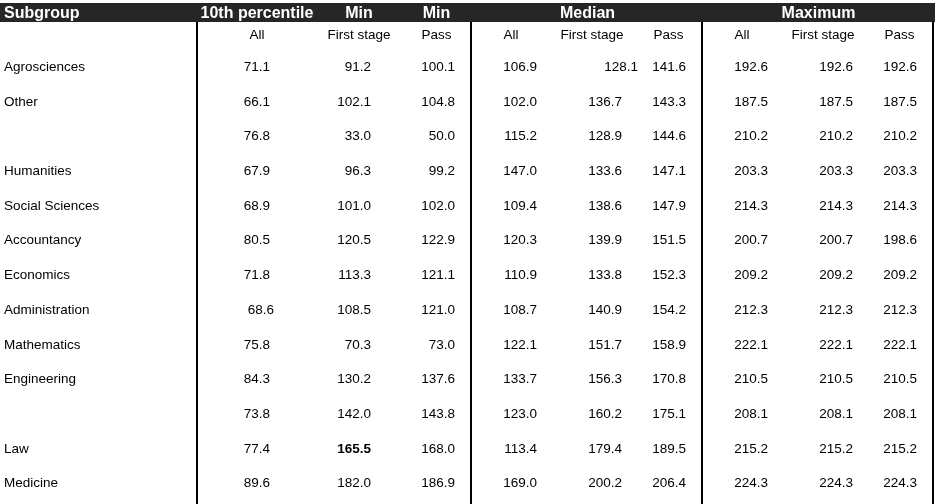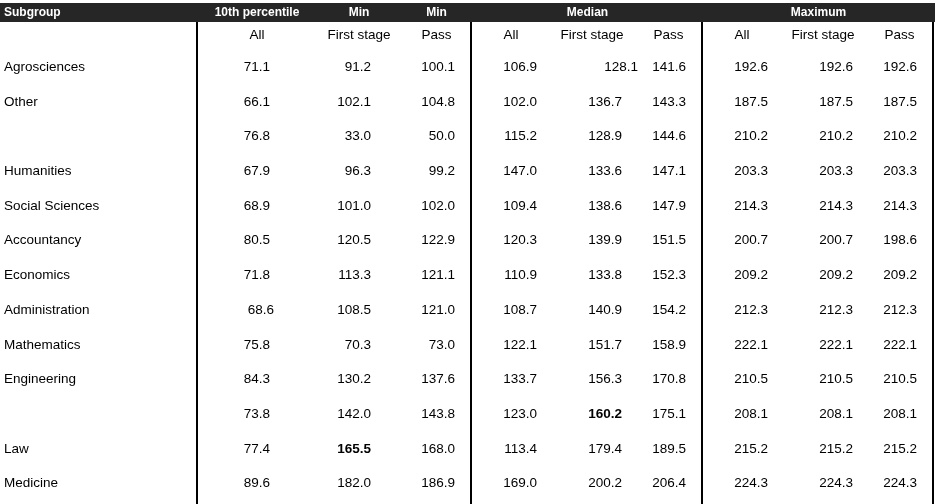--- a/index.html
+++ b/index.html
@@ -30,21 +30,21 @@
     width: 935px;
     height: 19px;
     background: #262626;
   }
   .header-bar .hcell {
     position: absolute;
     top: 0;
     height: 19px;
     line-height: 19px;
     color: #ffffff;
-    font-size: 12px;
+    font-size: 16px;
     font-weight: bold;
     white-space: nowrap;
   }
   .hcell.left  { text-align: left; }
   .hcell.ctr   { text-align: center; }
 
   
   .subhead {
     position: absolute;
     left: 0;
@@ -255,21 +255,21 @@
         <div class="num" style="left: 596px; width: 90px;">170.8</div>
         <div class="num" style="left: 678px; width: 90px;">210.5</div>
         <div class="num" style="left: 763px; width: 90px;">210.5</div>
         <div class="num" style="left: 827px; width: 90px;">210.5</div>
       </div>
       <div class="row">
         <div class="num" style="left: 180px; width: 90px;">73.8</div>
         <div class="num" style="left: 281px; width: 90px;">142.0</div>
         <div class="num" style="left: 365px; width: 90px;">143.8</div>
         <div class="num" style="left: 447px; width: 90px;">123.0</div>
-        <div class="num" style="left: 532px; width: 90px; font-weight: bold;">160.2</div>
+        <div class="num" style="left: 532px; width: 90px;">160.2</div>
         <div class="num" style="left: 596px; width: 90px;">175.1</div>
         <div class="num" style="left: 678px; width: 90px;">208.1</div>
         <div class="num" style="left: 763px; width: 90px;">208.1</div>
         <div class="num" style="left: 827px; width: 90px;">208.1</div>
       </div>
       <div class="row">
         <div class="label">Law</div>
         <div class="num" style="left: 180px; width: 90px;">77.4</div>
         <div class="num" style="left: 281px; width: 90px; font-weight: bold;">165.5</div>
         <div class="num" style="left: 365px; width: 90px;">168.0</div>

